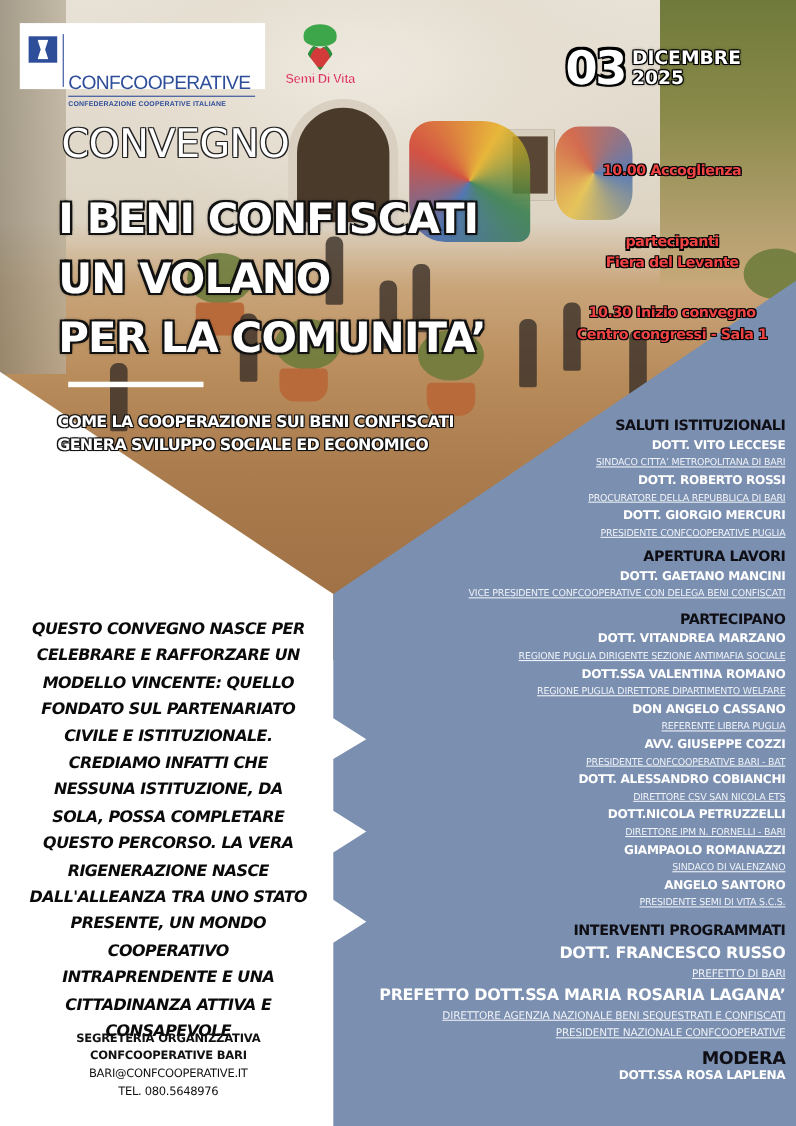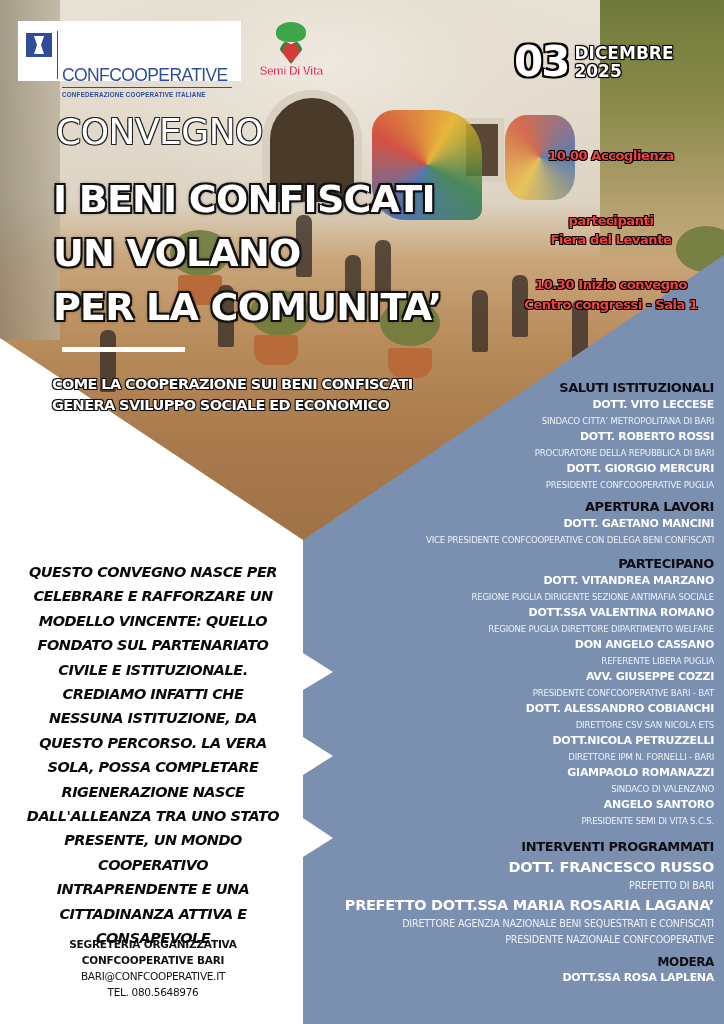--- a/index.html
+++ b/index.html
@@ -76,24 +76,24 @@
   .manifesto div { font-family:"DejaVu Sans",sans-serif; font-weight:700; font-style:italic; font-size:14.5px; color:#0a0a0a; line-height:24.4px; letter-spacing:-0.5px; white-space:nowrap; }
 
   .contact { position:absolute; left:12px; top:936px; width:282px; text-align:center; color:#111; }
   .contact .c-b { font-family:"DejaVu Sans",sans-serif; font-weight:700; font-size:10.5px; line-height:16px; letter-spacing:-0.2px; }
   .contact .c-n { font-family:"DejaVu Sans",sans-serif; font-weight:400; font-size:10.5px; line-height:16px; letter-spacing:-0.3px; }
 
   
   .program { position:absolute; right:10px; top:378px; width:420px; text-align:right; }
   .sec-h { font-family:"DejaVu Sans",sans-serif; font-weight:700; color:#0e0e14; font-size:13px; letter-spacing:-0.4px; line-height:19px; }
   .sp-name { font-family:"DejaVu Sans",sans-serif; font-weight:700; color:#fff; font-size:11px; letter-spacing:-0.3px; line-height:16px; }
-  .sp-role { font-family:"DejaVu Sans",sans-serif; font-weight:400; color:#eef1f7; font-size:8.6px; letter-spacing:-0.2px; line-height:16px; white-space:nowrap; }
+  .sp-role { font-family:"DejaVu Sans",sans-serif; font-weight:400; color:#eef1f7; font-size:8.6px; letter-spacing:-0.2px; line-height:16px; white-space:nowrap;text-decoration:underline; }
   .sp-name.big { font-size:14.5px; line-height:22px; }
   .sp-role.mid { font-size:9.6px; line-height:16px; }
-  .sec-h.small { font-size:12px; line-height:16px; }
+  .sec-h.small { font-size:16px; line-height:16px; }
   .gap4 { height:4px; } .gap6 { height:6px; } .gap8 { height:8px; }
 </style>
 </head>
 <body>
 
 <div class="photo">
   <div class="wall-left"></div>
   <div class="field"></div>
   <div class="arch"></div>
   <div class="window1"></div>
@@ -176,22 +176,22 @@
 </div>
 
 <div class="manifesto">
   <div>QUESTO CONVEGNO NASCE PER</div>
   <div>CELEBRARE E RAFFORZARE UN</div>
   <div>MODELLO VINCENTE: QUELLO</div>
   <div>FONDATO SUL PARTENARIATO</div>
   <div>CIVILE E ISTITUZIONALE.</div>
   <div>CREDIAMO INFATTI CHE</div>
   <div>NESSUNA ISTITUZIONE, DA</div>
+  <div>SOLA, POSSA COMPLETARE</div>
   <div>QUESTO PERCORSO. LA VERA</div>
-  <div>SOLA, POSSA COMPLETARE</div>
   <div>RIGENERAZIONE NASCE</div>
   <div>DALL'ALLEANZA TRA UNO STATO</div>
   <div>PRESENTE, UN MONDO</div>
   <div>COOPERATIVO</div>
   <div>INTRAPRENDENTE E UNA</div>
   <div>CITTADINANZA ATTIVA E</div>
   <div>CONSAPEVOLE</div>
 </div>
 
 <div class="contact">

